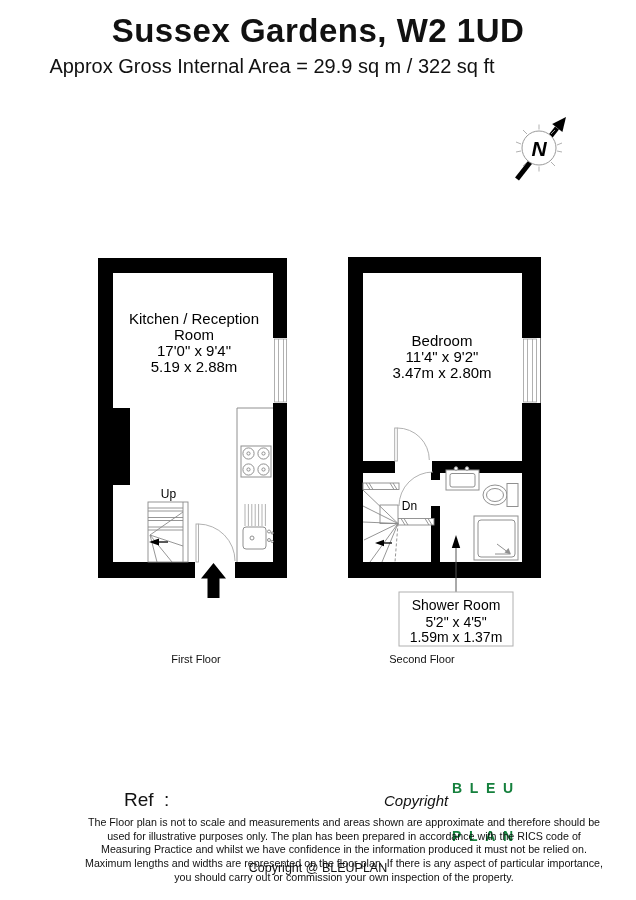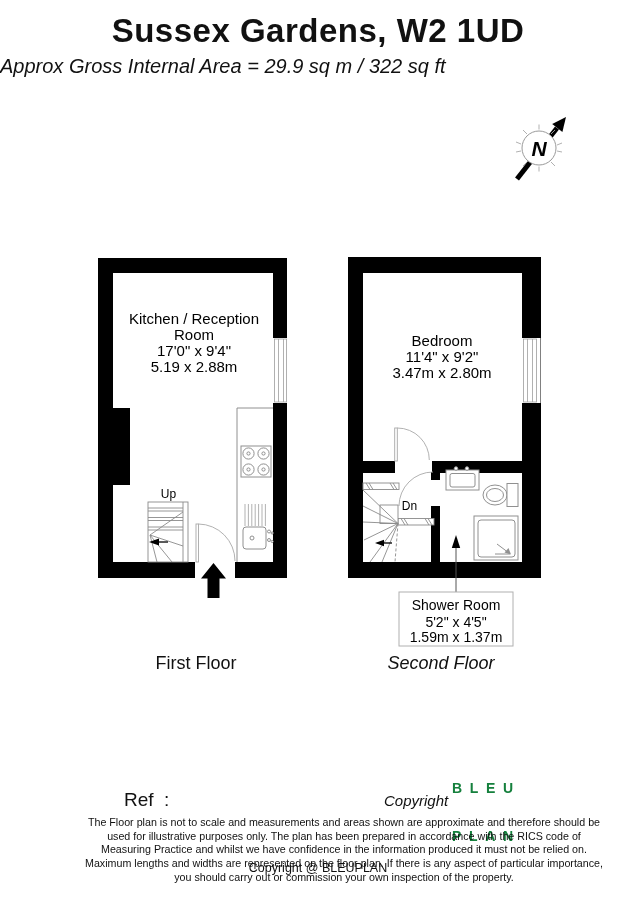--- a/index.html
+++ b/index.html
@@ -1,23 +1,23 @@
 <!DOCTYPE html>
 <html><head>
 <meta charset="utf-8">
 <style>
   html,body{margin:0;padding:0;background:#fff;}
   #page{position:relative;width:636px;height:900px;background:#ffffff;overflow:hidden;
         font-family:"Liberation Sans", sans-serif;color:#111;}
   .abs{position:absolute;}
   #title{top:12px;left:0;width:636px;text-align:center;font-size:33px;font-weight:bold;letter-spacing:0.5px;}
-  #subtitle{top:55px;left:0;width:544px;text-align:left;font-size:20px;font-style:italic;}
-  .floor-label{top:653px;width:140px;text-align:center;font-size:18px;}
+  #subtitle{top:55px;left:0;width:544px;text-align:center;font-size:20px;}
+  .floor-label{top:653px;width:140px;text-align:center;font-size:11px;}
   #first-floor-label{left:126px;}
-  #second-floor-label{left:371px;font-style:italic;}
+  #second-floor-label{left:352px;}
   #ref-label{top:789px;left:124px;font-size:19px;white-space:pre;}
   #copyright-label{top:792px;left:384px;font-size:15px;font-style:italic;}
   .logo{left:452px;width:84px;color:#15803d;font-weight:bold;font-size:14px;letter-spacing:0.55em;line-height:15px;white-space:nowrap;}
   #logo-line1{top:781px;}
   #logo-line2{top:829px;}
   #disclaimer{top:816px;left:55px;width:526px;text-align:center;font-size:10.7px;line-height:1.28;margin-left:26px;}
   #copyright-line{top:861px;left:0;width:636px;text-align:center;font-size:12.5px;}
   svg text{font-family:"Liberation Sans", sans-serif;fill:#000;}
   .fix{stroke:#909090;fill:none;stroke-width:1;}
   .thin{stroke:#a8a8a8;fill:none;stroke-width:0.9;}

